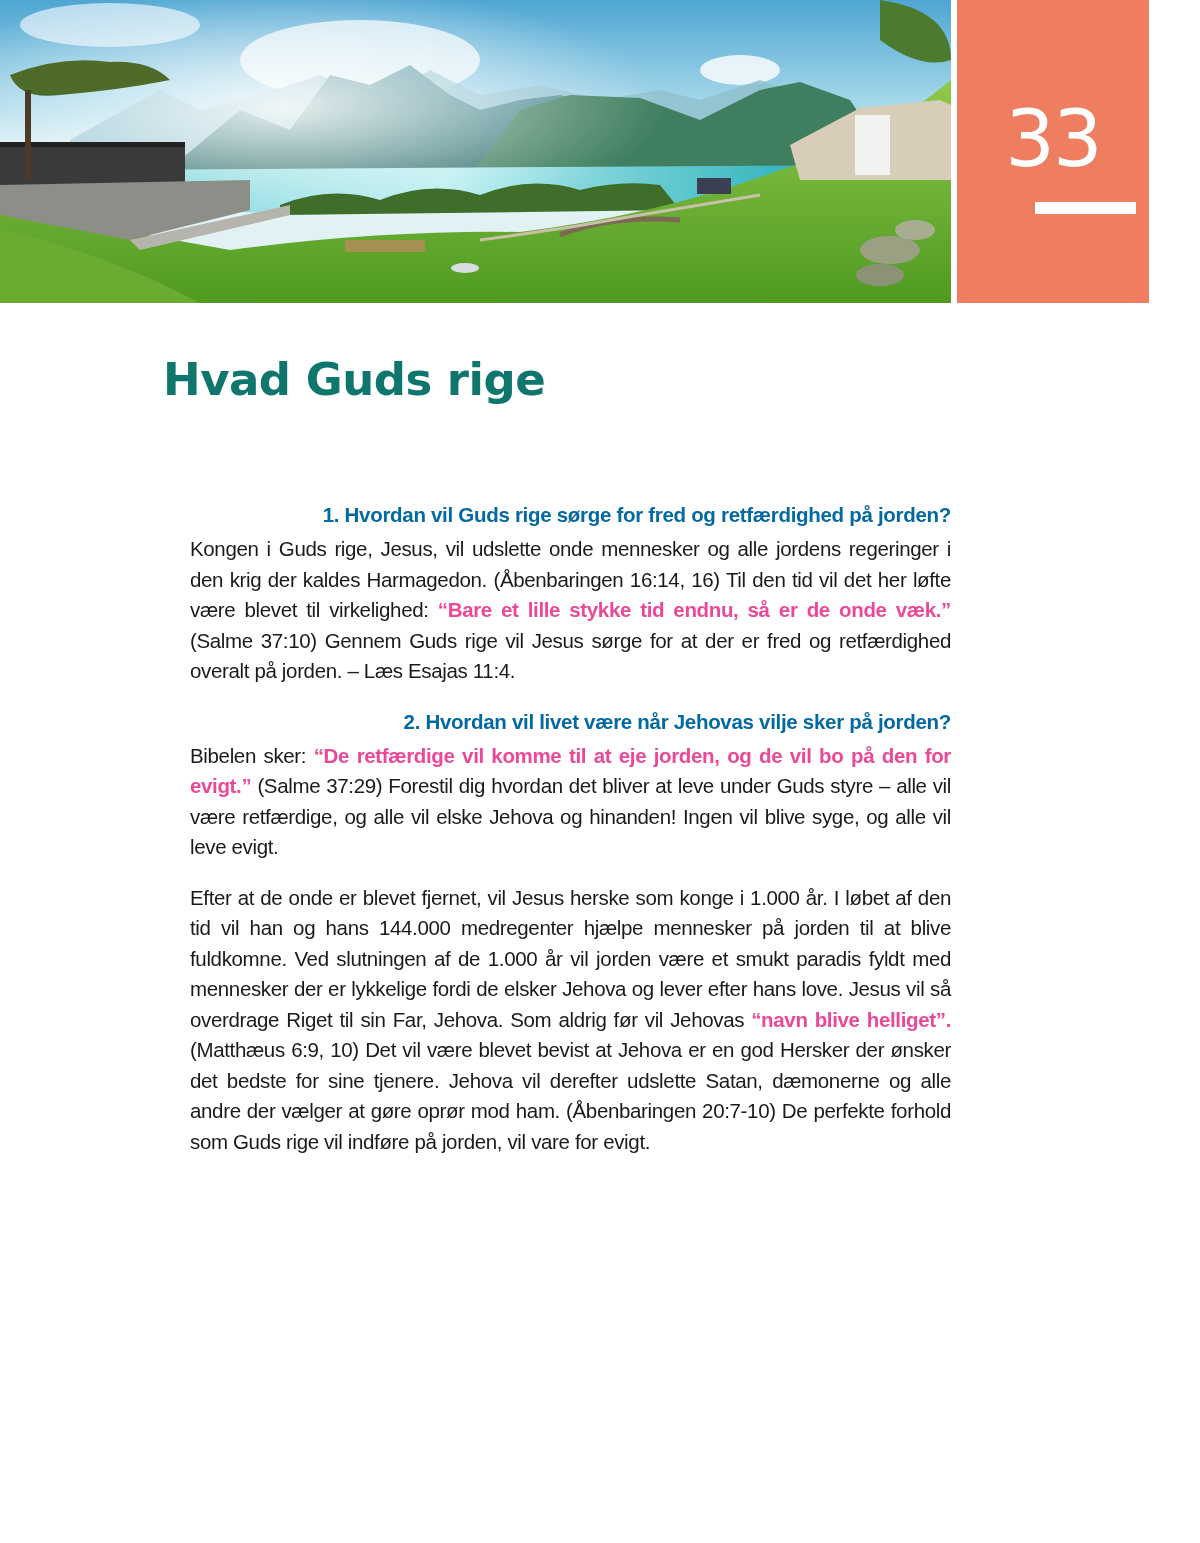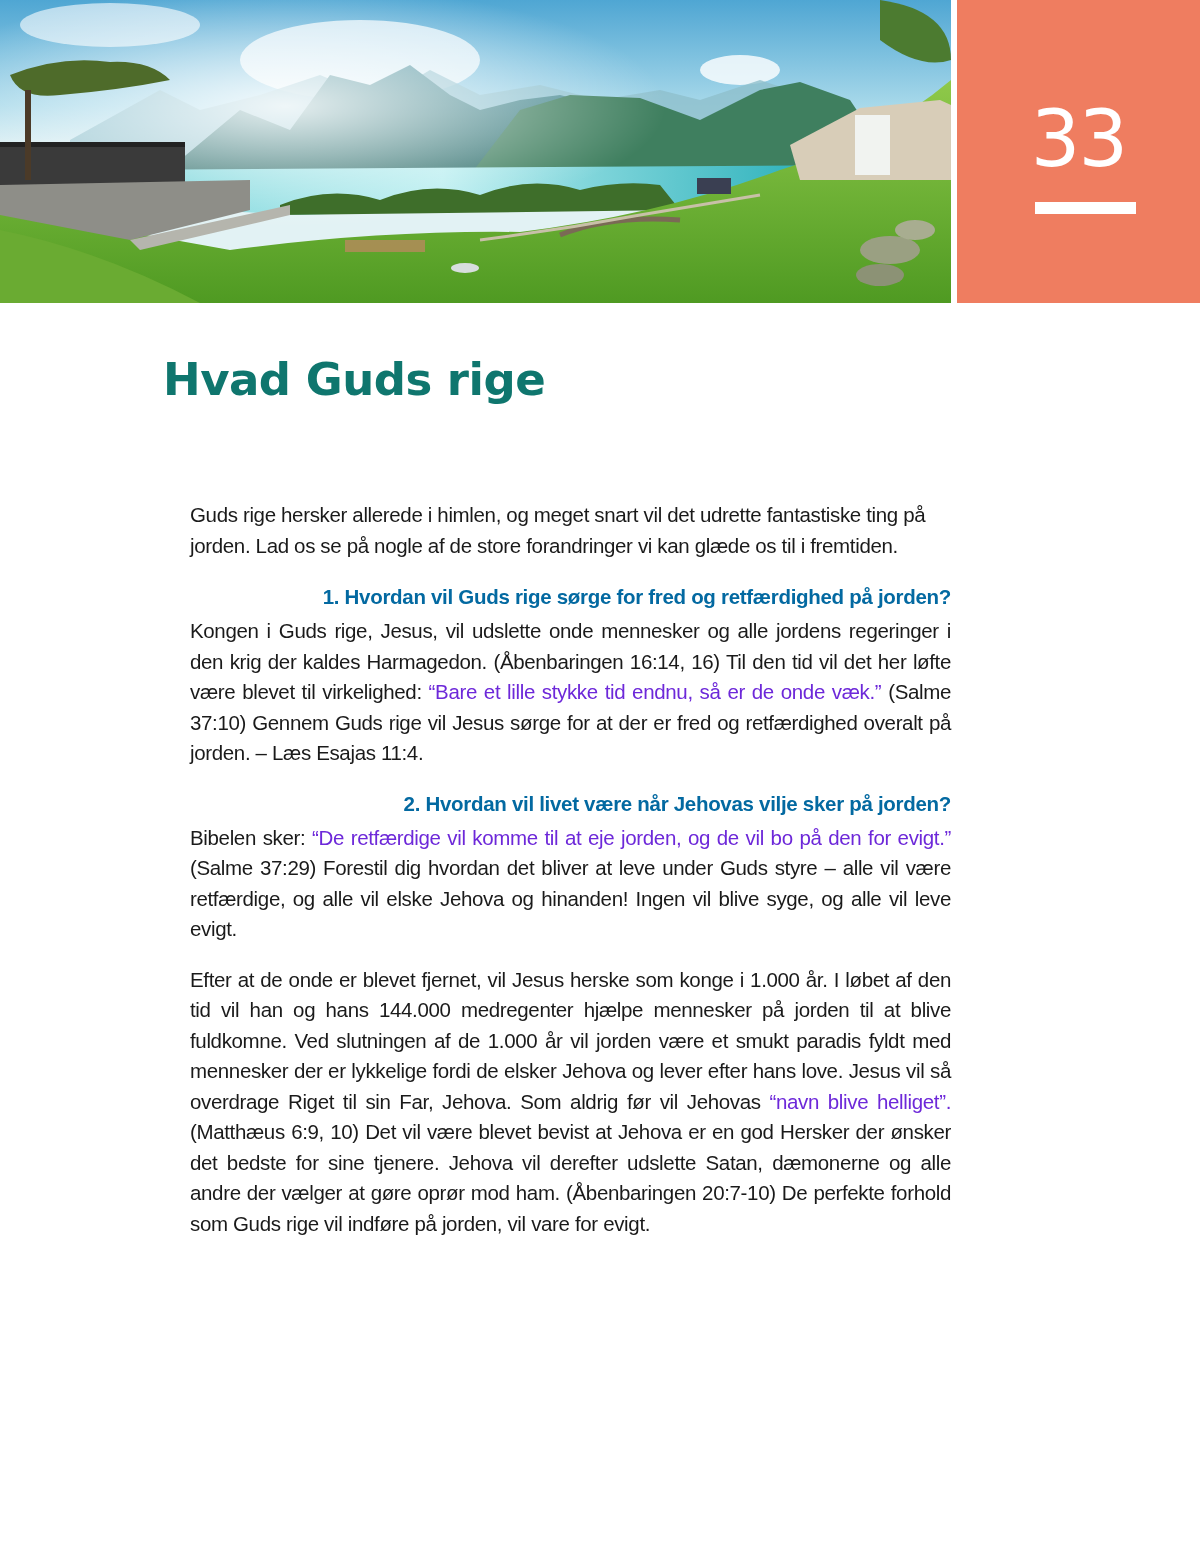--- a/index.html
+++ b/index.html
@@ -8,21 +8,21 @@
 
     
     .hero {
       position: absolute; left: 0; top: 0; width: 951px; height: 303px; overflow: hidden;
       background: linear-gradient(180deg, #5fb0d6 0%, #9fd4e8 28%, #d8eef3 40%, #bfe3ea 50%, #7cc8cf 60%);
     }
     .hero svg { position: absolute; left: 0; top: 0; width: 951px; height: 303px; display: block; }
 
     
     .badge {
-      position: absolute; left: 957px; top: 0; width: 243px; height: 303px;
+      position: absolute; left: 957px; top: 0; width: 192px; height: 303px;
       background: #ef7d60;
     }
     .badge-num {
       position: absolute; left: 0; right: 0; top: 100px; text-align: center;
       font-family: "DejaVu Sans", "Liberation Sans", sans-serif;
       font-size: 78px; font-weight: normal; color: #ffffff; letter-spacing: -2px; line-height: 1;
     }
     .badge-rule {
       position: absolute; left: 78px; top: 202px; width: 101px; height: 12px; background: #ffffff;
     }
@@ -41,21 +41,21 @@
       font-size: 20.5px; line-height: 30.5px; color: #1a1a1a; text-align: justify;
       letter-spacing: -0.35px;
     }
     .intro { margin-bottom: 21px; text-align: left; }
     .question {
       font-family: "Liberation Sans", "DejaVu Sans", sans-serif;
       font-size: 20.5px; font-weight: bold; color: #0369a1; line-height: 30px;
       letter-spacing: -0.3px; margin-bottom: 4px; text-align: right;
     }
     .answer { margin-bottom: 20px; }
-    .answer b { font-weight: normal; color: #6d28d9; }
+    .answer b { font-weight: bold; color: #ec4899; }
   </style>
 </head>
 <body>
 
 <div class="hero">
   <svg viewBox="0 0 951 303" preserveAspectRatio="none">
     <defs>
       <linearGradient id="sky" x1="0" y1="0" x2="0" y2="1">
         <stop offset="0" stop-color="#4fa6d3"></stop>
         <stop offset="0.35" stop-color="#a8d9ea"></stop>
@@ -127,21 +127,20 @@
 <div class="badge">
   <div class="badge-num">33</div>
   <div class="badge-rule"></div>
 </div>
 
 <h1 class="title">
   <span>Hvad Guds rige</span><br>
 </h1>
 
 <div class="content">
-  <p class="intro">Guds rige hersker allerede i himlen, og meget snart vil det udrette fantastiske ting på jorden. Lad os se på nogle af de store forandringer vi kan glæde os til i fremtiden.</p>
 
   <div>
     <h2 class="question">1. Hvordan vil Guds rige sørge for fred og retfærdighed på jorden?</h2>
     <p class="answer"><span>Kongen i Guds rige, Jesus, vil udslette onde mennesker og alle jordens regeringer i den krig der kaldes Harmagedon. (Åbenbaringen 16:14, 16) Til den tid vil det her løfte være blevet til virkelighed: </span><b>“Bare et lille stykke tid endnu, så er de onde væk.”</b><span> (Salme 37:10) Gennem Guds rige vil Jesus sørge for at der er fred og retfærdighed overalt på jorden. – Læs Esajas 11:4.</span></p>
   </div>
 
   <div>
     <h2 class="question">2. Hvordan vil livet være når Jehovas vilje sker på jorden?</h2>
     <p class="answer"><span>Bibelen sker: </span><b>“De retfærdige vil komme til at eje jorden, og de vil bo på den for evigt.”</b><span> (Salme 37:29) Forestil dig hvordan det bliver at leve under Guds styre – alle vil være retfærdige, og alle vil elske Jehova og hinanden! Ingen vil blive syge, og alle vil leve evigt.</span></p>
   </div>

